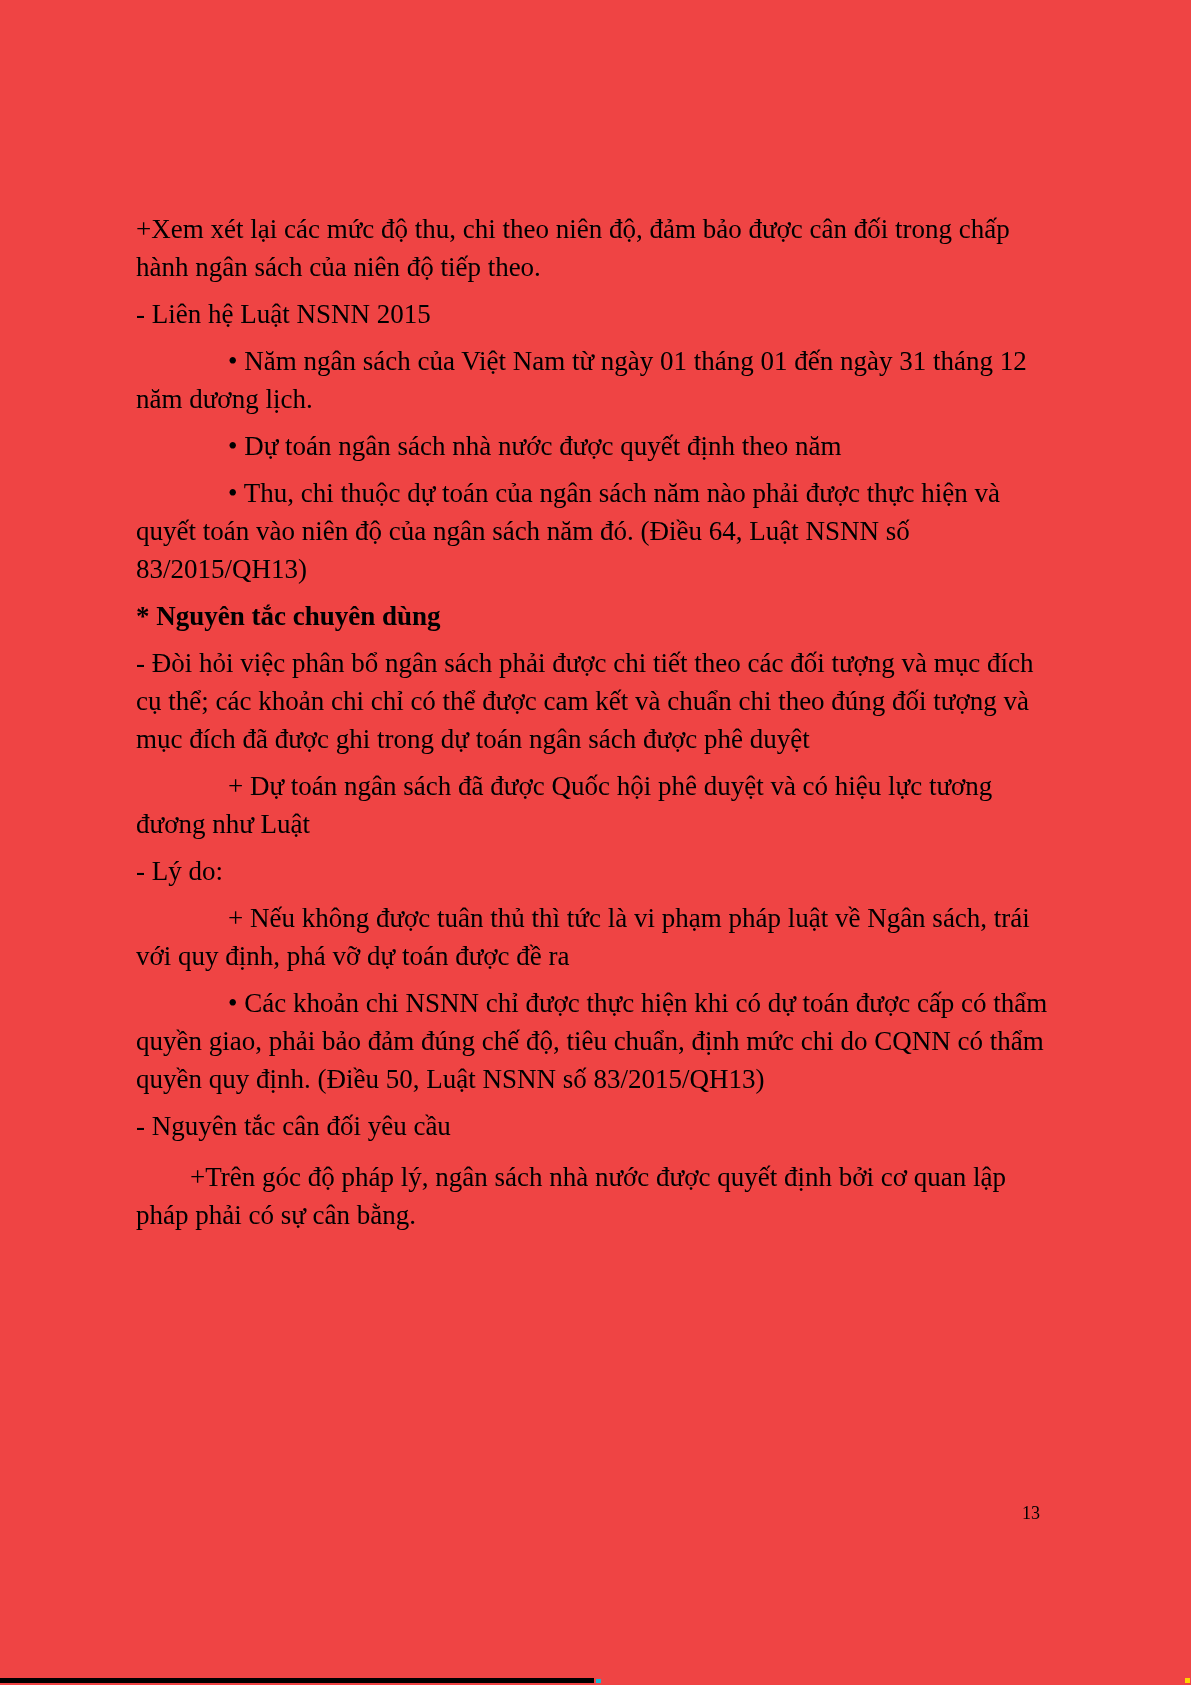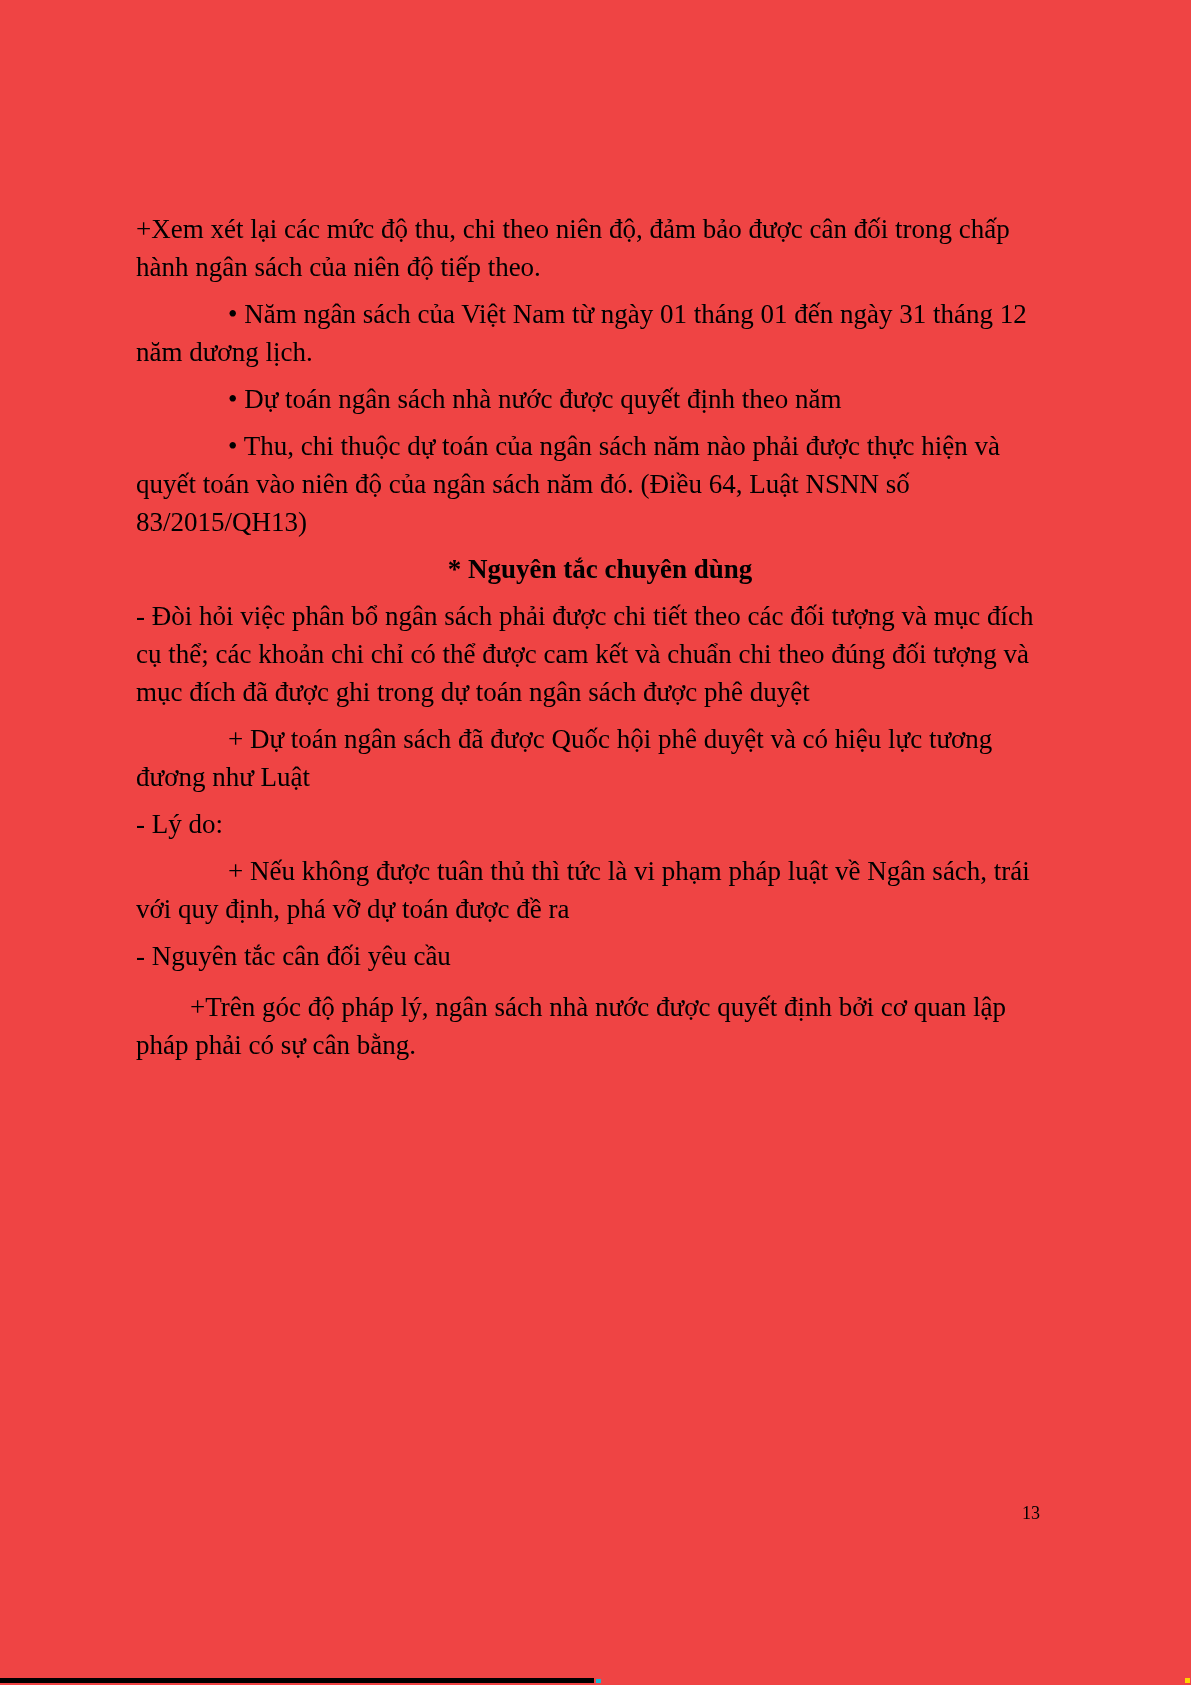--- a/index.html
+++ b/index.html
@@ -15,21 +15,21 @@
   .doc-body {
     position: absolute;
     left: 136px;
     top: 210px;
     width: 928px;
     font-size: 27px;
     line-height: 38px;
     text-align: left;
   }
   .para { margin: 0 0 9px 0; }
-  .para.bold { font-weight: bold; text-align: center; }
+  .para.bold { font-weight: bold; }
   .para.indent-tab { text-indent: 92px; }
   .para.indent-small { text-indent: 54px; margin-top: 13px; }
   .page-number {
     position: absolute;
     top: 1497px;
     left: 1022px;
     font-size: 18px;
     line-height: 32px;
   }
   .footer-bar {
@@ -57,28 +57,30 @@
     background: #ffd400;
   }
 </style>
 </head>
 <body>
 
 <div class="page">
 
   <div class="doc-body">
     <p class="para">+Xem xét lại các mức độ thu, chi theo niên độ, đảm bảo được cân đối trong chấp hành ngân sách của niên độ tiếp theo.</p>
+    <p class="para">- Liên hệ Luật NSNN 2015</p>
     <p class="para indent-tab">• Năm ngân sách của Việt Nam từ ngày 01 tháng 01 đến ngày 31 tháng 12 năm dương lịch.</p>
     <p class="para indent-tab">• Dự toán ngân sách nhà nước được quyết định theo năm</p>
     <p class="para indent-tab">• Thu, chi thuộc dự toán của ngân sách năm nào phải được thực hiện và quyết toán vào niên độ của ngân sách năm đó. (Điều 64,  Luật NSNN số 83/2015/QH13)</p>
     <p class="para bold">* Nguyên tắc chuyên dùng</p>
     <p class="para">- Đòi hỏi việc phân bổ ngân sách phải được chi tiết theo các đối tượng và mục đích cụ thể; các khoản chi chỉ có thể được cam kết và chuẩn chi theo đúng đối tượng và mục đích đã được ghi trong dự toán ngân sách được phê duyệt</p>
     <p class="para indent-tab">+ Dự toán ngân sách đã được Quốc hội phê duyệt  và có hiệu lực tương đương như Luật</p>
     <p class="para">- Lý do:</p>
     <p class="para indent-tab">+ Nếu không được tuân thủ thì tức là vi phạm pháp luật về Ngân sách, trái với quy định, phá vỡ dự toán được đề ra</p>
+    <p class="para indent-tab">• Các khoản chi NSNN chỉ được thực hiện khi có dự toán được cấp có thẩm quyền giao, phải bảo đảm đúng chế độ, tiêu chuẩn, định mức chi do CQNN có thẩm quyền quy định. (Điều 50, Luật NSNN số 83/2015/QH13)</p>
     <p class="para">- Nguyên tắc cân đối yêu cầu</p>
     <p class="para indent-small">+Trên góc độ pháp lý, ngân sách nhà nước được quyết định bởi cơ quan lập pháp phải có sự cân bằng.</p>
   </div>
 
   <div class="page-number">13</div>
 
   <div class="footer-bar"></div>
   <div class="footer-cyan-mark"></div>
   <div class="footer-yellow-mark"></div>
 

